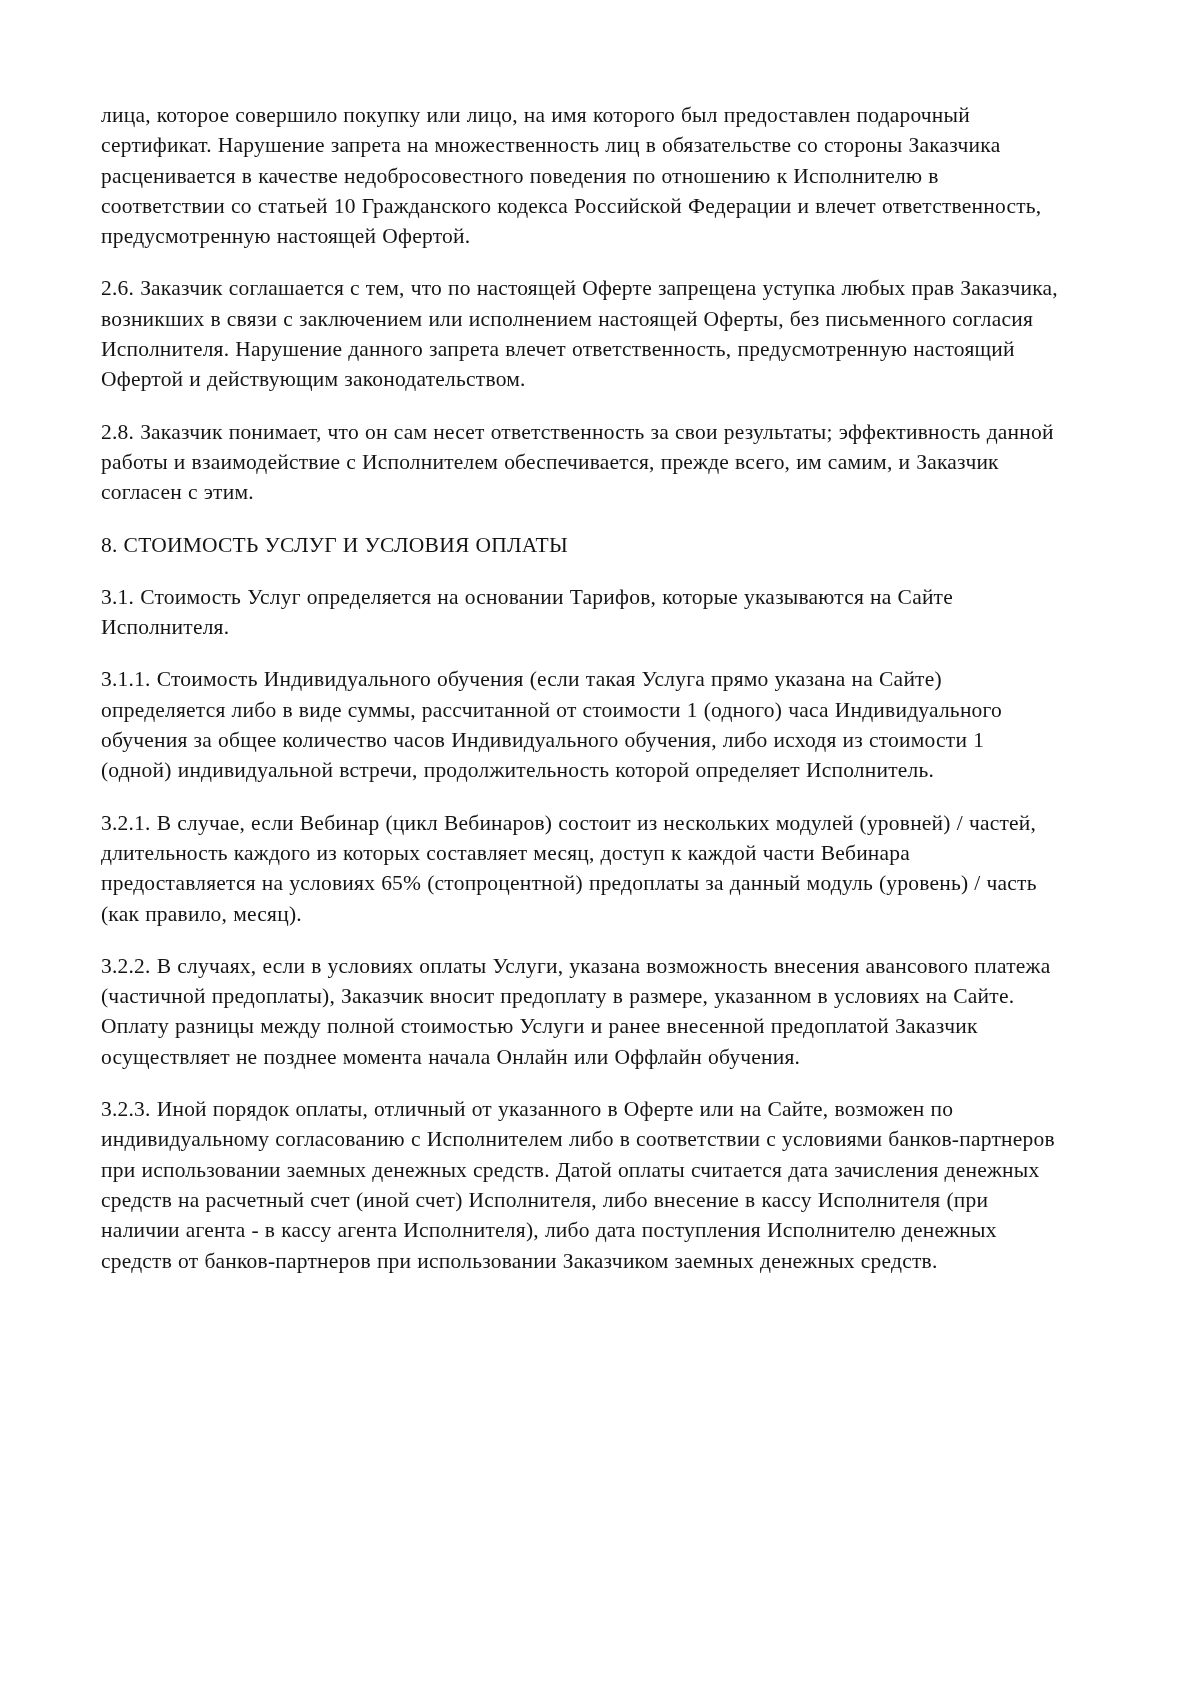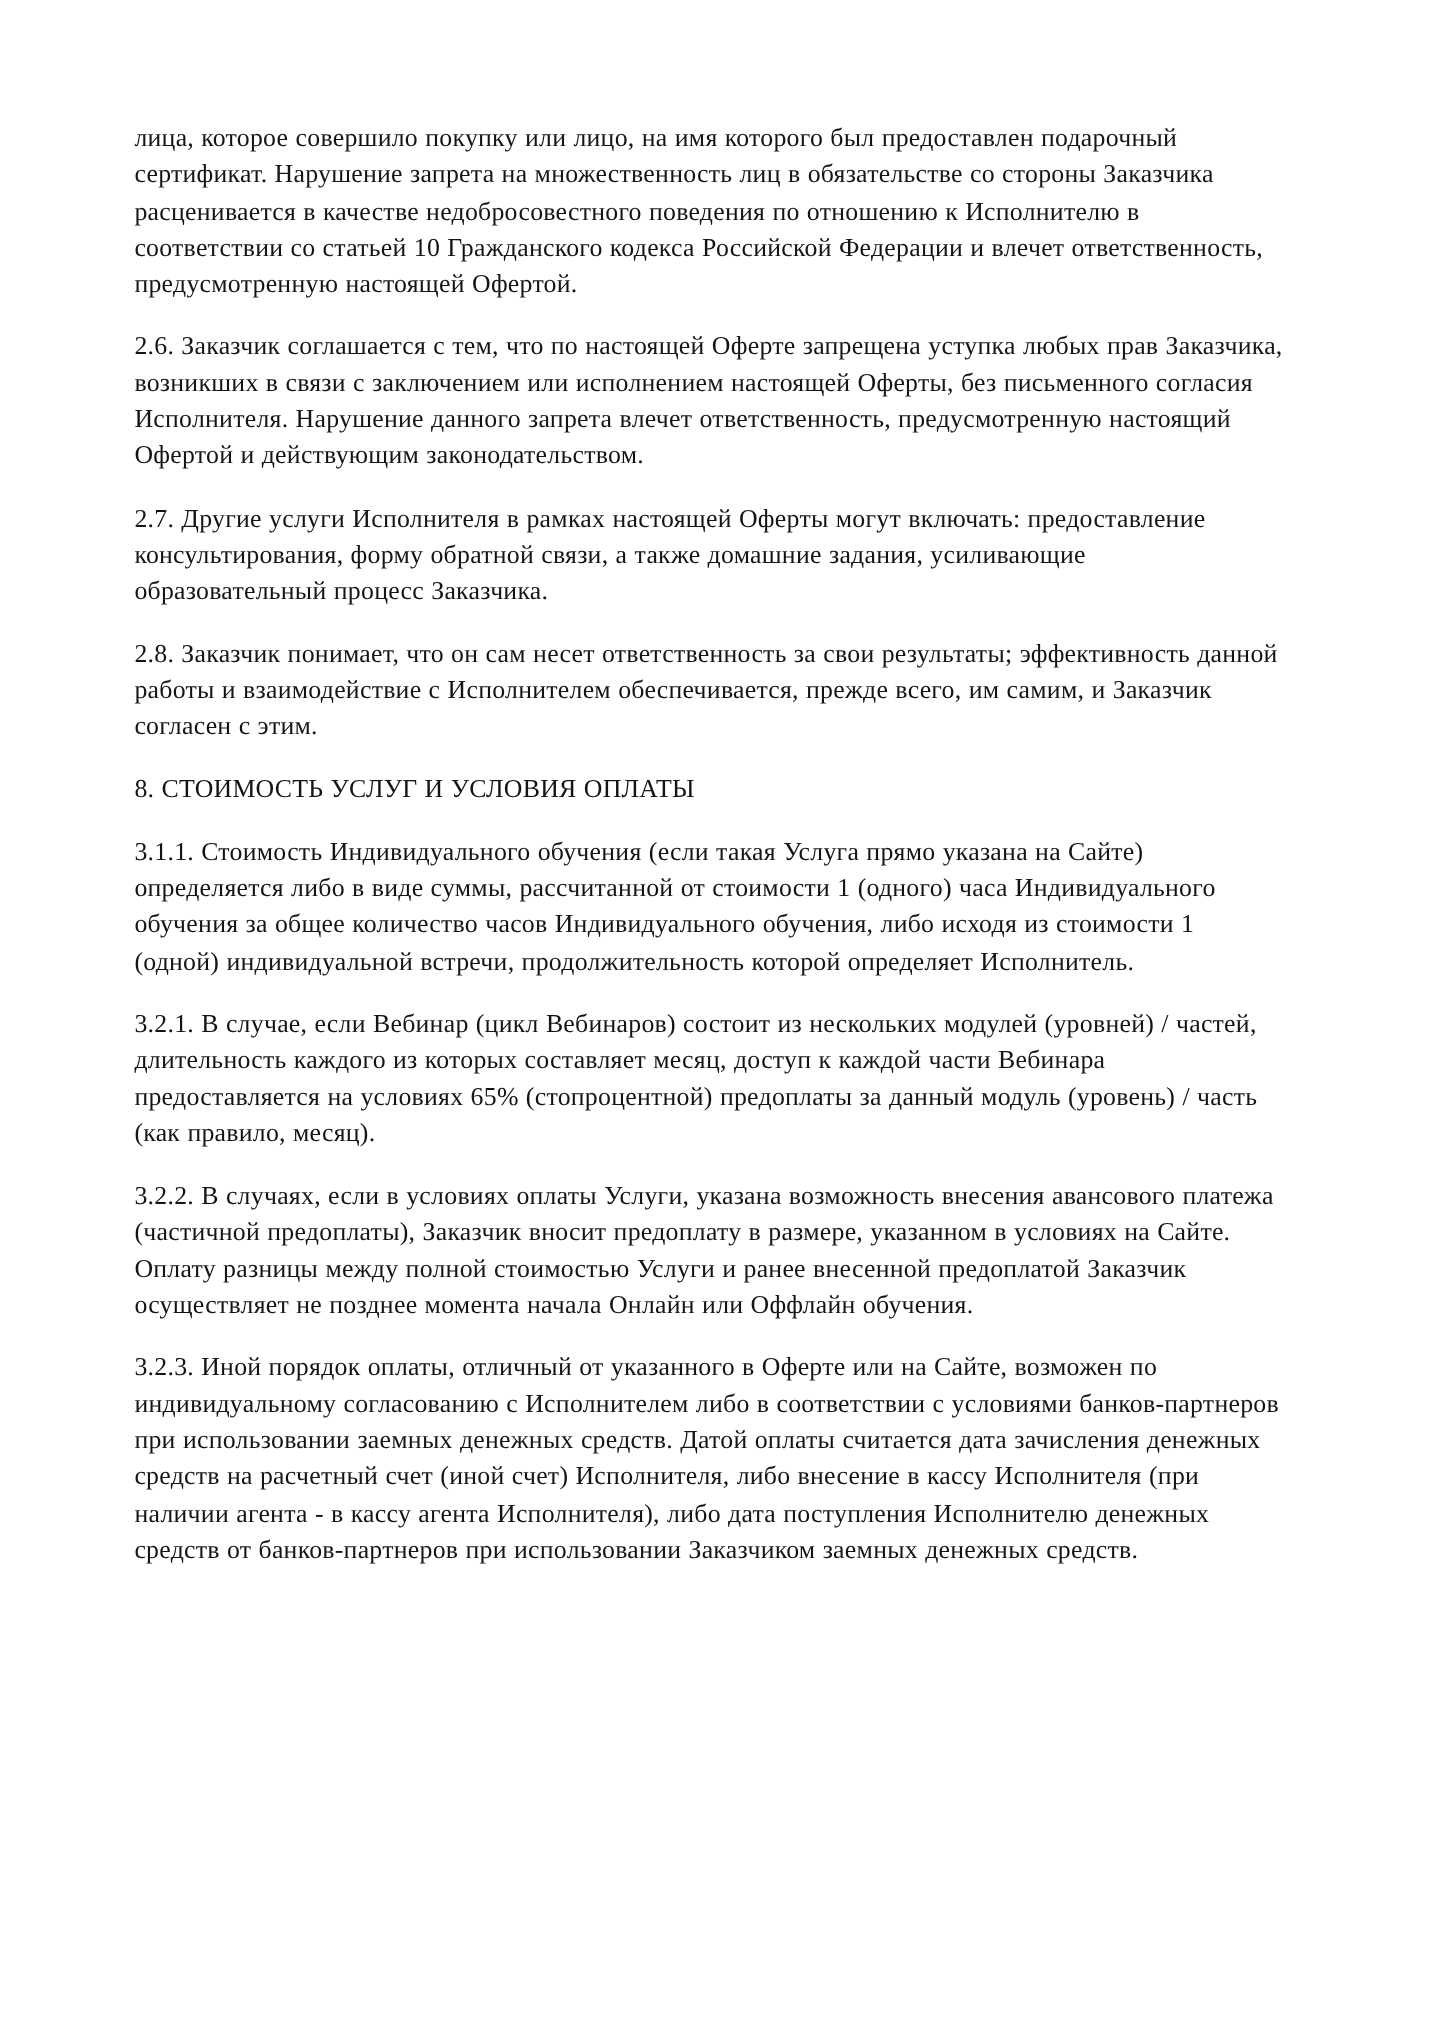--- a/index.html
+++ b/index.html
@@ -16,21 +16,21 @@
     position: relative;
     width: 1200px;
     height: 1697px;
     background: #ffffff;
     margin: 0 auto;
     overflow: hidden;
     box-sizing: border-box;
   }
   .content {
     position: absolute;
-    left: 112px;
+    left: 101px;
     top: 100px;
     width: 958px;
   }
   p.para {
     margin: 0 0 22px 0;
     font-size: 21.5px;
     line-height: 30.3px;
     text-align: left;
     letter-spacing: 0.01em;
     word-spacing: 0.02em;
@@ -47,26 +47,26 @@
 </head>
 <body>
 
 <div class="page">
   <div class="content">
 
     <p class="para">лица, которое совершило покупку или лицо, на имя которого был предоставлен подарочный сертификат. Нарушение запрета на множественность лиц в обязательстве со стороны Заказчика расценивается в качестве недобросовестного поведения по отношению к Исполнителю в соответствии со статьей 10 Гражданского кодекса Российской Федерации и влечет ответственность, предусмотренную настоящей Офертой.</p>
 
     <p class="para">2.6. Заказчик соглашается с тем, что по настоящей Оферте запрещена уступка любых прав Заказчика, возникших в связи с заключением или исполнением настоящей Оферты, без письменного согласия Исполнителя. Нарушение данного запрета влечет ответственность, предусмотренную настоящий Офертой и действующим законодательством.</p>
 
-    <p class="para">2.7. Другие услуги Исполнителя в рамках настоящей Оферты могут включать: предоставление консультирования, форму обратной связи, а также домашние задания, усиливающие образовательный процесс Заказчика.</p>
 
     <p class="para">2.8. Заказчик понимает, что он сам несет ответственность за свои результаты; эффективность данной работы и взаимодействие с Исполнителем обеспечивается, прежде всего, им самим, и Заказчик согласен с этим.</p>
 
     <p class="para heading">8. СТОИМОСТЬ УСЛУГ И УСЛОВИЯ ОПЛАТЫ</p>
 
+    <p class="para">3.1. Стоимость Услуг определяется на основании Тарифов, которые указываются на Сайте Исполнителя.</p>
 
     <p class="para">3.1.1. Стоимость Индивидуального обучения (если такая Услуга прямо указана на Сайте) определяется либо в виде суммы, рассчитанной от стоимости 1 (одного) часа Индивидуального обучения за общее количество часов Индивидуального обучения, либо исходя из стоимости 1 (одной) индивидуальной встречи, продолжительность которой определяет Исполнитель.</p>
 
 
     <p class="para">3.2.1. В случае, если Вебинар (цикл Вебинаров) состоит из нескольких модулей (уровней) / частей, длительность каждого из которых составляет месяц, доступ к каждой части Вебинара предоставляется на условиях 65% (стопроцентной) предоплаты за данный модуль (уровень) / часть (как правило, месяц).</p>
 
     <p class="para">3.2.2. В случаях, если в условиях оплаты Услуги, указана возможность внесения авансового платежа (частичной предоплаты), Заказчик вносит предоплату в размере, указанном в условиях на Сайте. Оплату разницы между полной стоимостью Услуги и ранее внесенной предоплатой Заказчик осуществляет не позднее момента начала Онлайн или Оффлайн обучения.</p>
 
     <p class="para">3.2.3. Иной порядок оплаты, отличный от указанного в Оферте или на Сайте, возможен по индивидуальному согласованию с Исполнителем либо в соответствии с условиями банков-партнеров при использовании заемных денежных средств. Датой оплаты считается дата зачисления денежных средств на расчетный счет (иной счет) Исполнителя, либо внесение в кассу Исполнителя (при наличии агента - в кассу агента Исполнителя), либо дата поступления Исполнителю денежных средств от банков-партнеров при использовании Заказчиком заемных денежных средств.</p>
 

